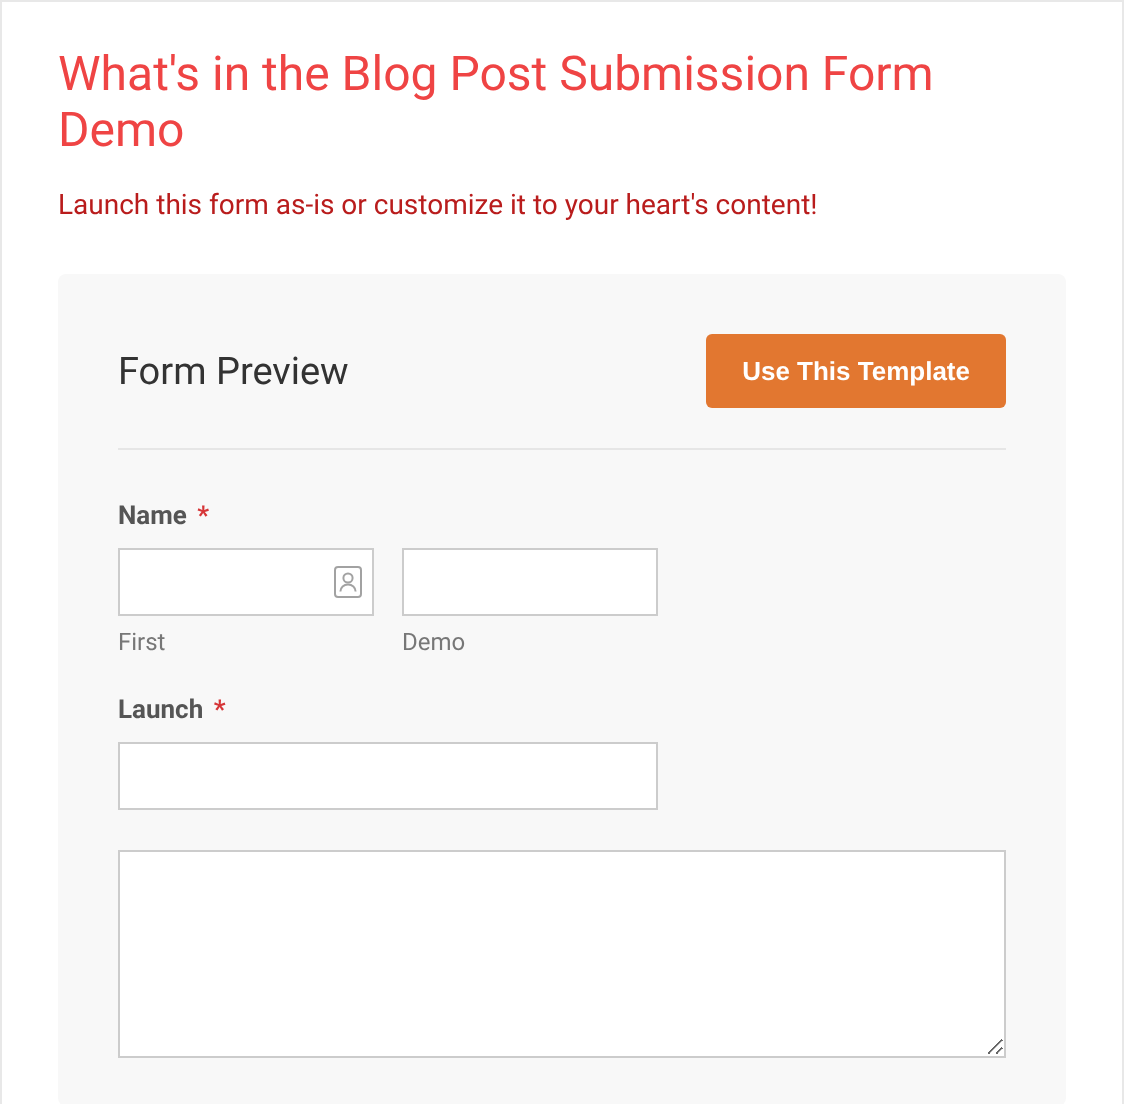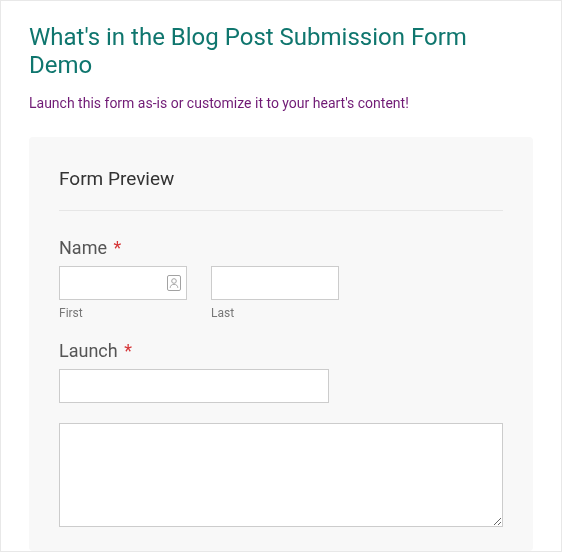--- a/index.html
+++ b/index.html
@@ -1,46 +1,47 @@
 <!DOCTYPE html>
 <html><head>
 <meta charset="utf-8">
 <style>
 *{box-sizing:border-box;margin:0;padding:0}
 body{font-family:-apple-system,BlinkMacSystemFont,"Segoe UI",Roboto,Arial,sans-serif;background:#fff;color:#444;width:562px}
 .outer{border:1px solid #e8e8e8;padding:22px 28px 0 28px;background:#fff}
-.page-title{font-size:24px;font-weight:400;color:#0f766e;margin-bottom:16px}
-.subtitle{font-size:14px;color:#701a75;margin-bottom:26px}
+.page-title{font-size:24px;font-weight:400;color:#ef4444;margin-bottom:16px}
+.subtitle{font-size:14px;color:#b91c1c;margin-bottom:26px}
 .preview-card{background:#f8f8f8;border-radius:4px;padding:30px 30px 20px}
 .card-header{display:flex;align-items:center;justify-content:space-between;margin-bottom:20px}
 .preview-title{font-size:19px;font-weight:400;color:#333}
 .use-btn{background:#e27730;color:#fff;border:none;padding:11px 18px;font-size:13px;font-weight:600;border-radius:3px;cursor:pointer}
 .divider{border:none;border-top:1px solid #e6e6e6;margin-bottom:26px}
 .field{margin-bottom:20px}
-.label{font-size:18px;font-weight:400;color:#555;display:block;margin-bottom:8px}
+.label{font-size:13px;font-weight:700;color:#555;display:block;margin-bottom:8px}
 .req{color:#d63638;margin-left:2px}
-.name-row{display:flex;gap:24px}
+.name-row{display:flex;gap:14px}
 .name-col{display:flex;flex-direction:column}
 .text-input{width:128px;height:34px;border:1px solid #ccc;background:#fff;padding:4px 6px;font-size:13px}
 .input-wrap{position:relative}
 .autofill-icon{position:absolute;right:6px;top:50%;transform:translateY(-50%);width:14px;height:16px;opacity:.6}
 .sublabel{font-size:12px;color:#777;margin-top:6px}
 .email-input{width:270px;height:34px;border:1px solid #ccc;background:#fff;padding:4px 6px;font-size:13px}
 .bio-textarea{width:100%;height:104px;border:1px solid #ccc;background:#fff;padding:6px;font-size:13px;font-family:inherit;resize:both}
 </style>
 </head>
 <body>
 
 <div class="outer">
   <h1 class="page-title">What's in the Blog Post Submission Form Demo</h1>
   <p class="subtitle">Launch this form as-is or customize it to your heart's content!</p>
 
   <div class="preview-card">
     <div class="card-header">
       <h2 class="preview-title">Form Preview</h2>
+      <button class="use-btn">Use This Template</button>
     </div>
     <hr class="divider">
 
     <div class="field">
       <label class="label">
         <span>Name</span>
         <span class="req">*</span>
       </label>
       <div class="name-row">
         <div class="name-col">
@@ -49,21 +50,21 @@
             <svg class="autofill-icon" viewBox="0 0 14 16">
                 <rect x="0.5" y="0.5" width="13" height="15" rx="1.5" fill="none" stroke="#666"></rect>
                 <circle cx="7" cy="6" r="2.3" fill="none" stroke="#666"></circle>
                 <path d="M3.2 12.8c0-2.1 1.7-3.5 3.8-3.5s3.8 1.4 3.8 3.5" fill="none" stroke="#666"></path>
               </svg>
           </div>
           <span class="sublabel">First</span>
         </div>
         <div class="name-col">
           <input type="text" class="text-input" style="">
-          <span class="sublabel">Last</span>
+          <span class="sublabel">Demo</span>
         </div>
       </div>
     </div>
 
     <div class="field">
       <label class="label">
         <span>Launch</span>
         <span class="req">*</span>
       </label>
       <input type="email" class="email-input" style="">

